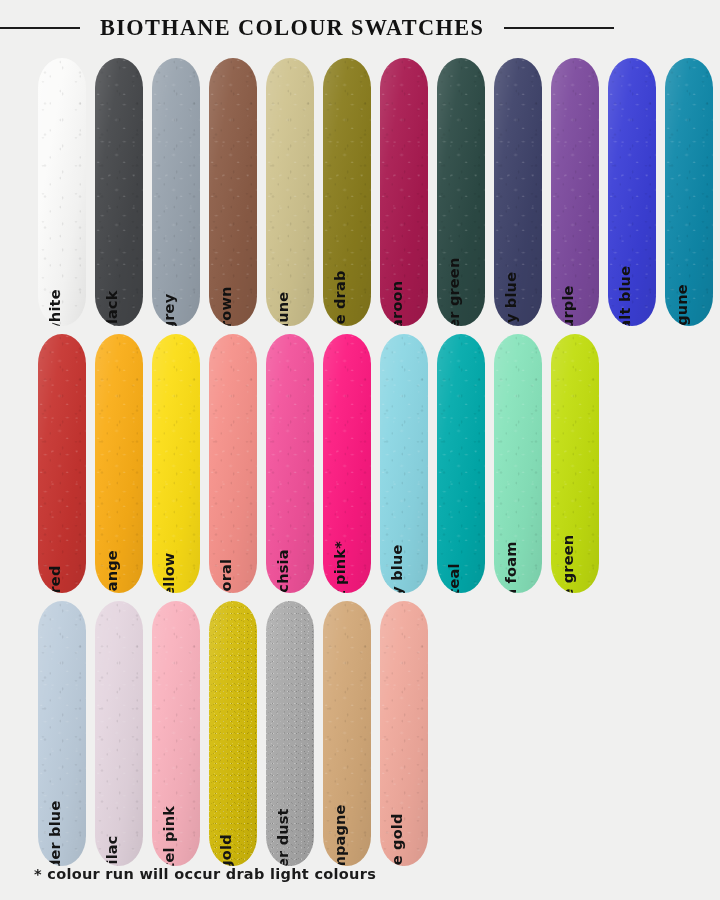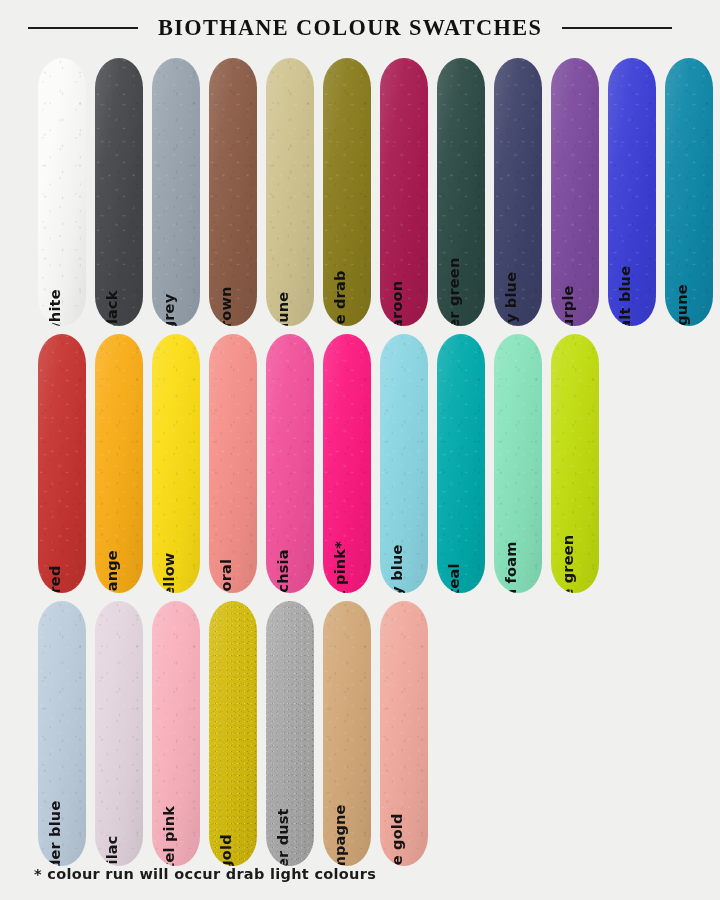--- a/index.html
+++ b/index.html
@@ -17,21 +17,21 @@
 
   
   .header {
     position: absolute;
     top: 0;
     left: 0;
     width: 584px;
     height: 56px;
     display: flex;
     align-items: center;
-    justify-content: space-between;
+    justify-content: center;
     gap: 14px;
     padding: 0 28px;
     box-sizing: border-box;
   }
   .rule {
     height: 0;
     border-top: 2px solid #1b1b1b;
     flex: 0 0 auto;
     width: 110px;
   }

